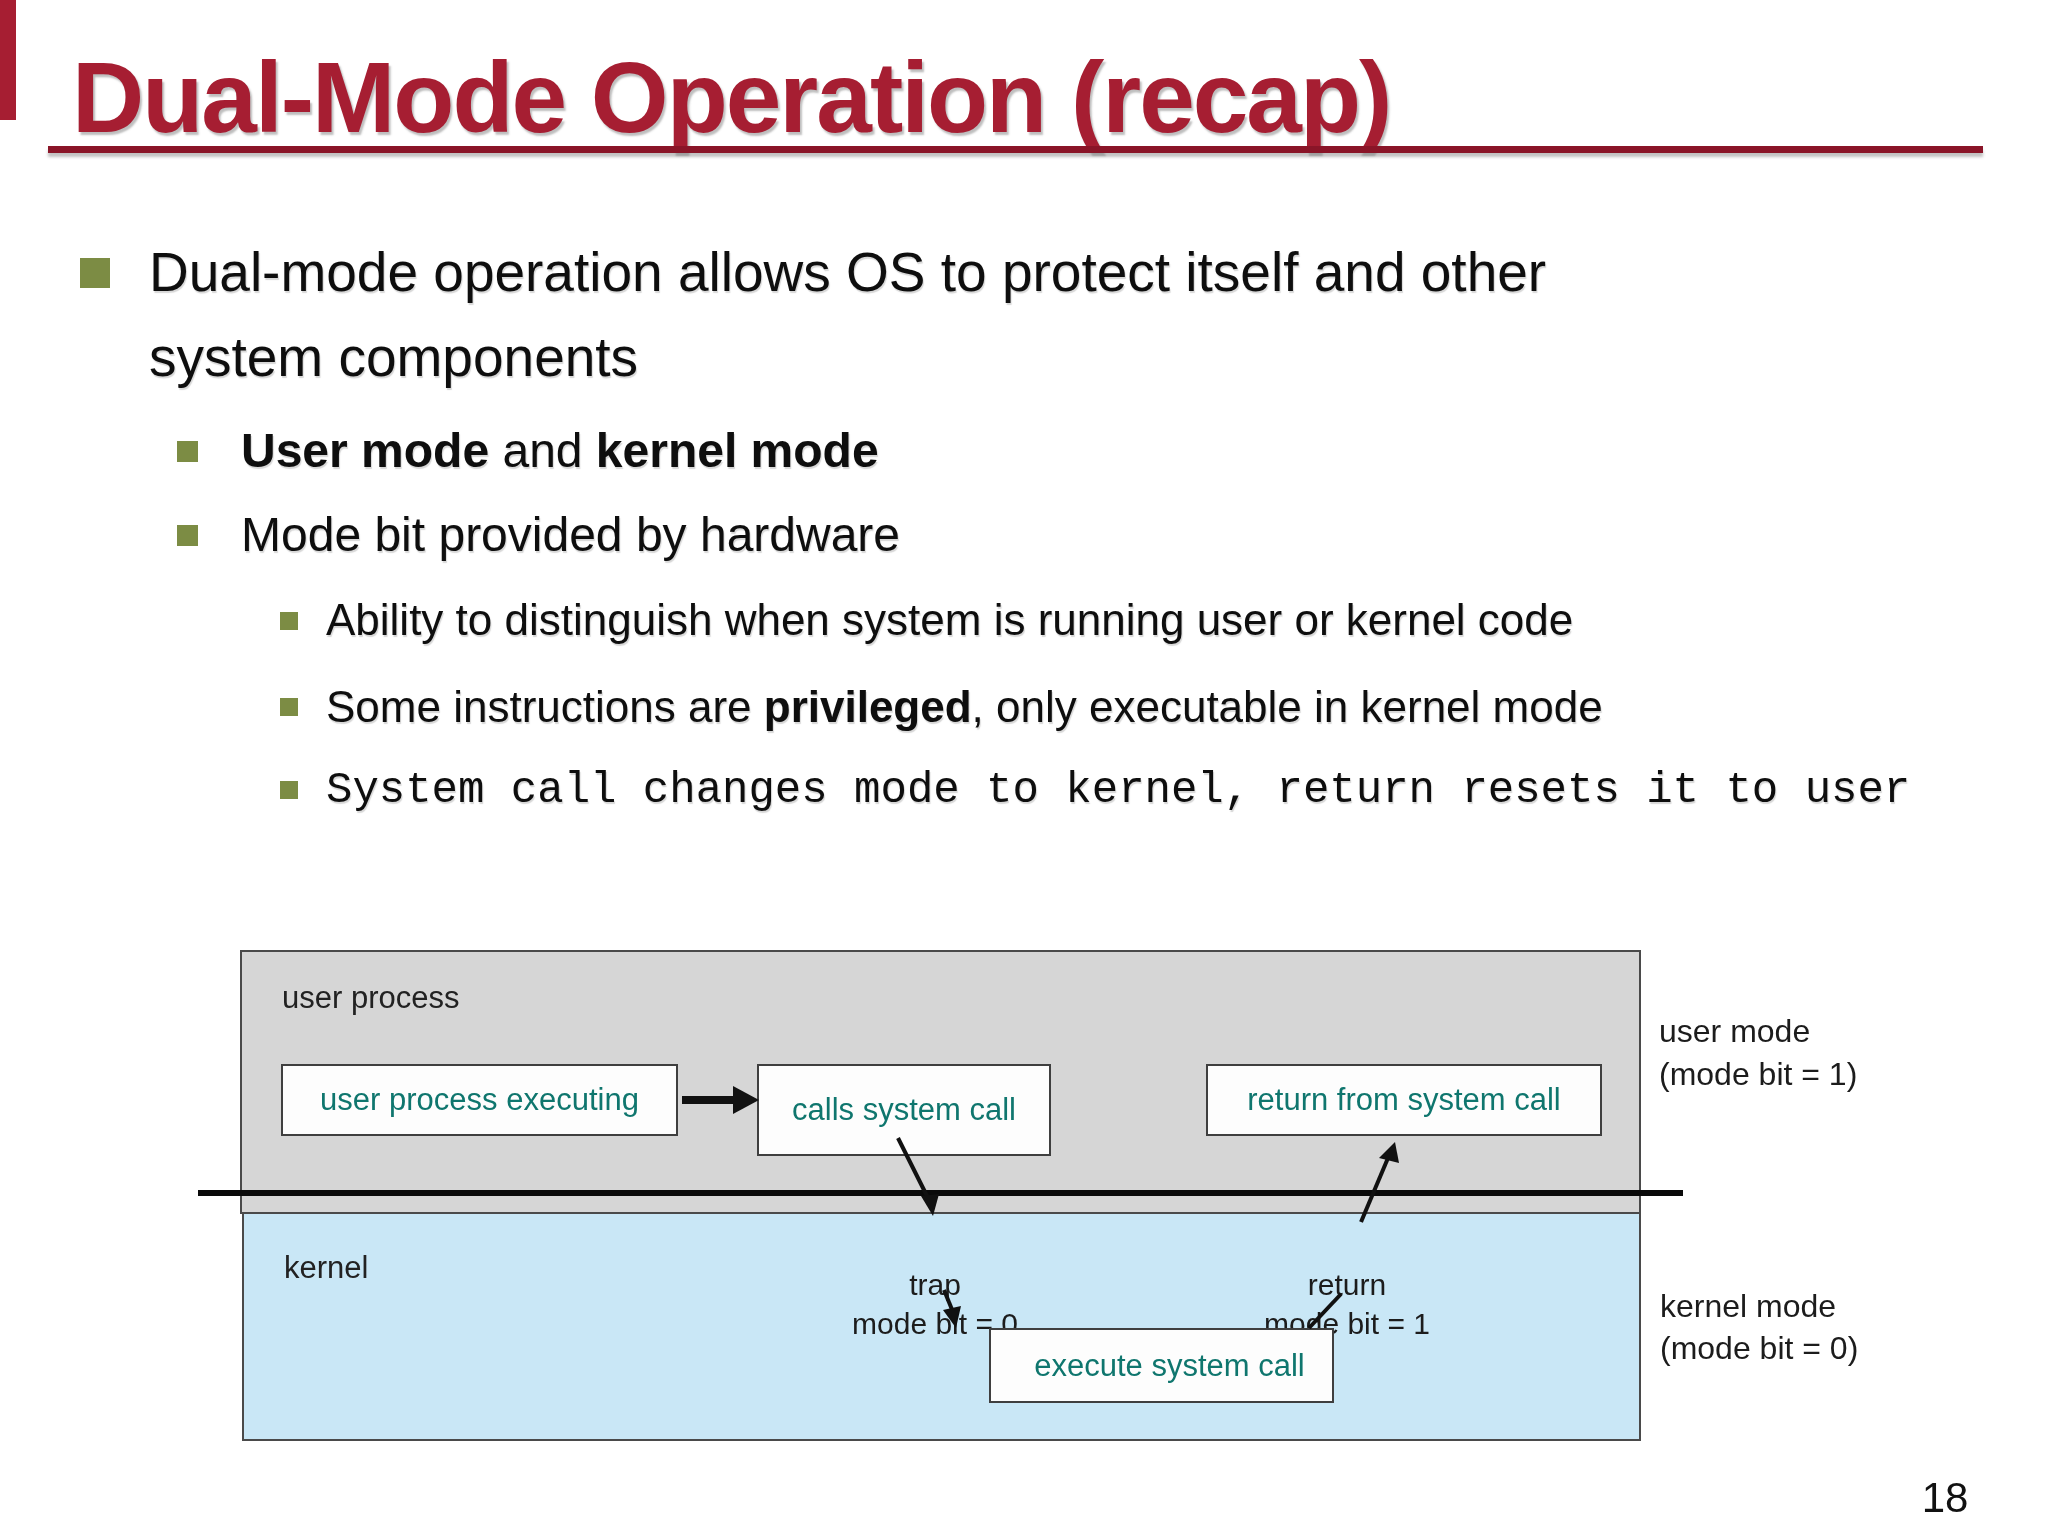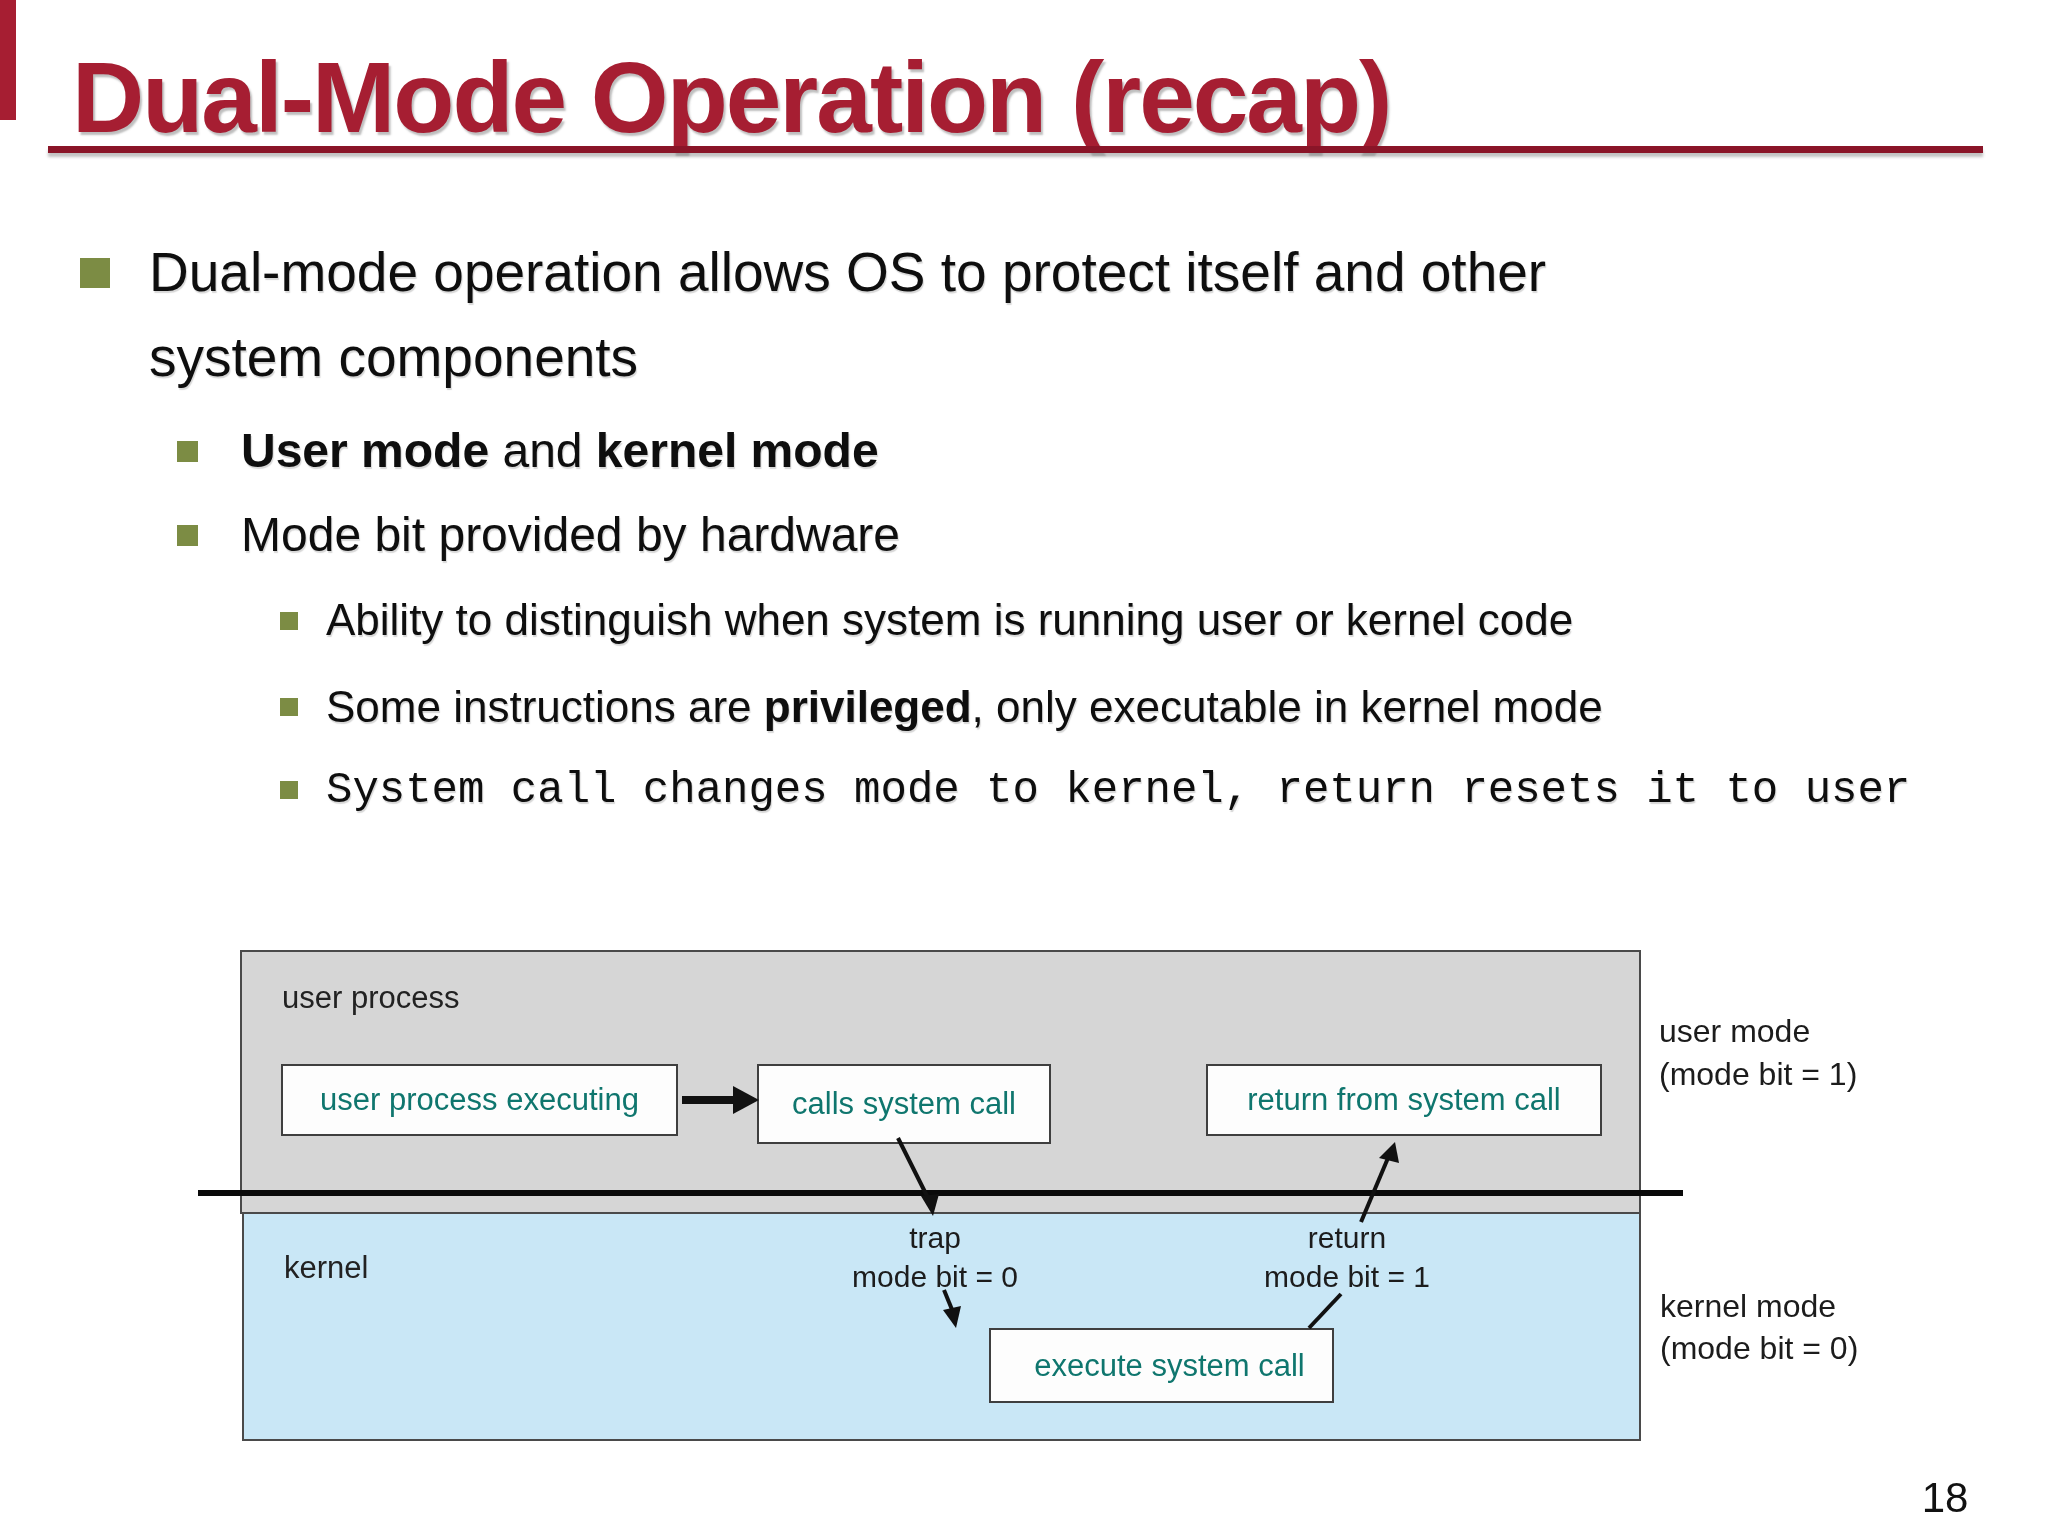--- a/index.html
+++ b/index.html
@@ -62,29 +62,29 @@
     position:absolute;font-size:31px;color:#222;white-space:nowrap;
   }
   .user-process-label{left:40px;top:28px;}
   .kernel-label{left:40px;top:36px;}
   .wbox{
     position:absolute;background:#FDFDFD;border:2px solid #3F3F3F;box-sizing:border-box;
     display:flex;align-items:center;justify-content:center;
     font-size:31px;color:#0f766e;white-space:nowrap;
   }
   .wb1{left:281px;top:1064px;width:397px;height:72px;}
-  .wb2{left:757px;top:1064px;width:294px;height:80px;}
+  .wb2{left:757px;top:1064px;width:294px;height:92px;}
   .wb3{left:1206px;top:1064px;width:396px;height:72px;}
   .wb4{left:989px;top:1328px;width:345px;height:75px;padding-left:16px;}
   .divider{
     position:absolute;left:198px;top:1190px;width:1485px;height:6px;background:#0A0A0A;
   }
   .trans-label{
     position:absolute;width:260px;text-align:center;
-    font-size:30px;line-height:39px;color:#1c1c1c;white-space:nowrap;
+    font-size:30px;line-height:39px;color:#1c1c1c;white-space:nowrap;margin-top:47px;
   }
   .trap-label{left:805px;top:1218px;}
   .return-label{left:1217px;top:1218px;}
   .side-label{
     position:absolute;font-size:32px;line-height:43px;color:#1c1c1c;white-space:nowrap;
   }
   .user-mode-label{left:1659px;top:1010px;}
   .kernel-mode-label{left:1660px;top:1285px;line-height:42px;}
   .arrow-layer{position:absolute;left:0;top:0;width:2048px;height:1536px;pointer-events:none;}
   .page-number{

